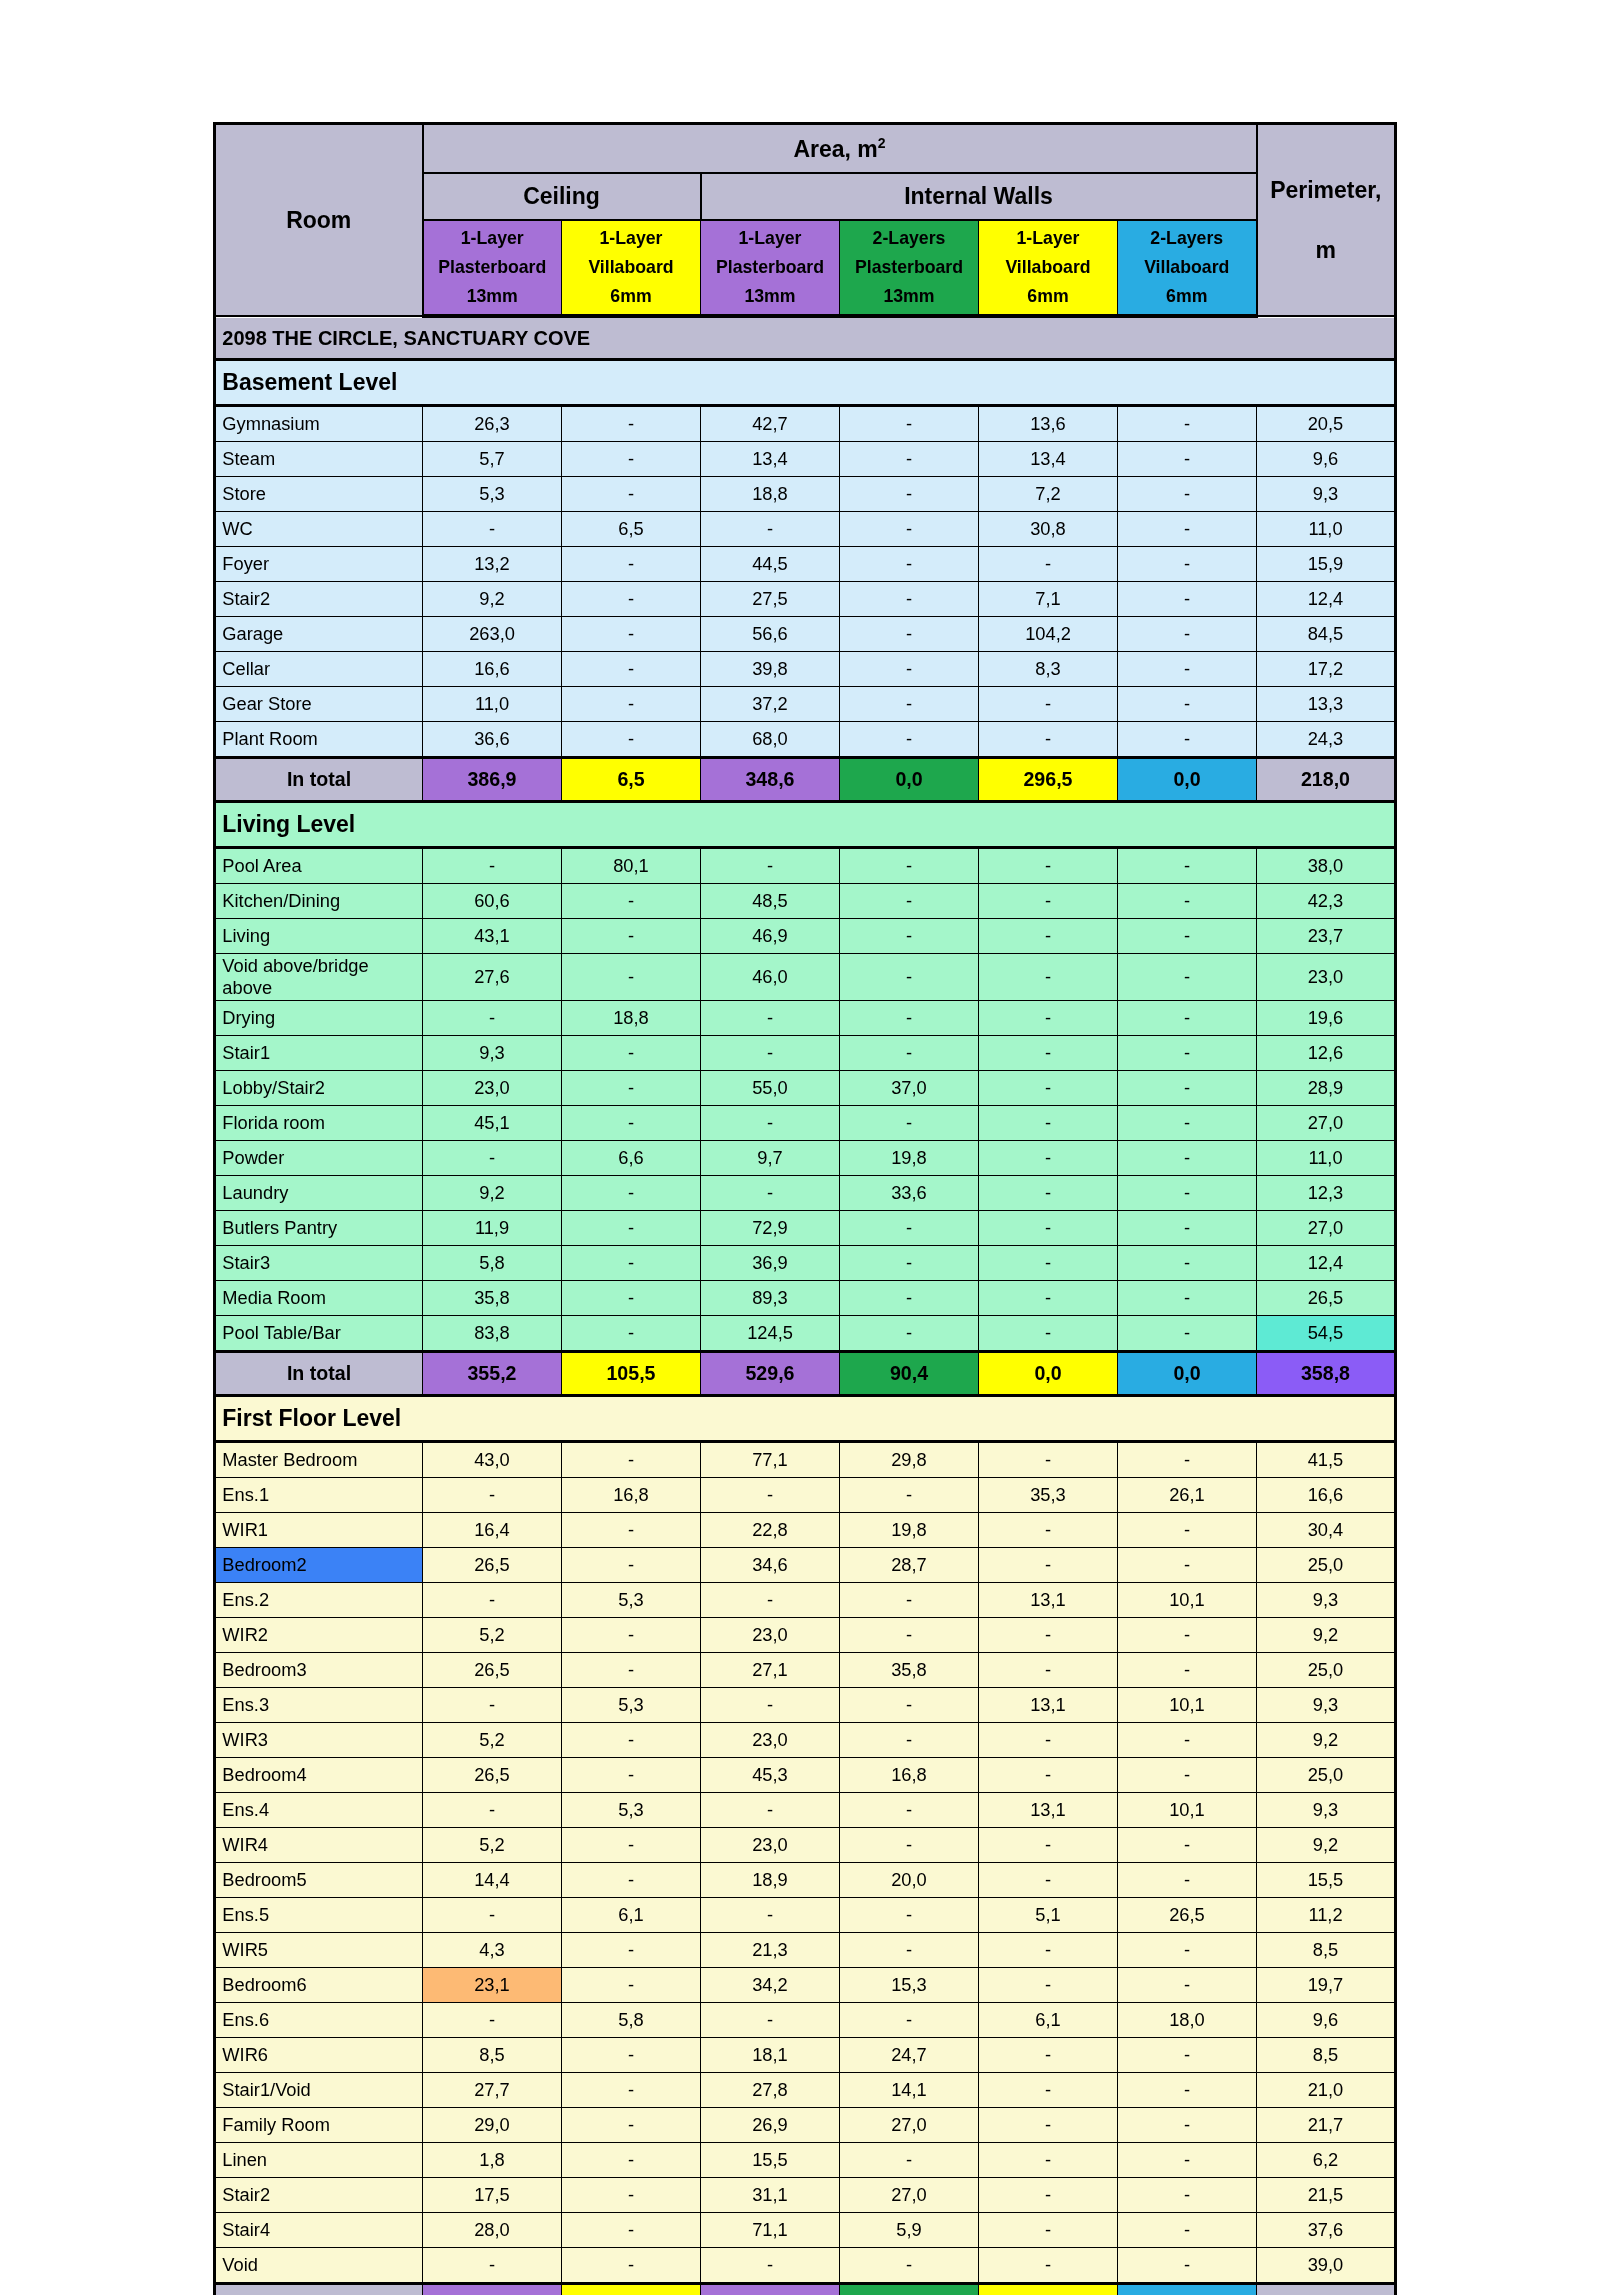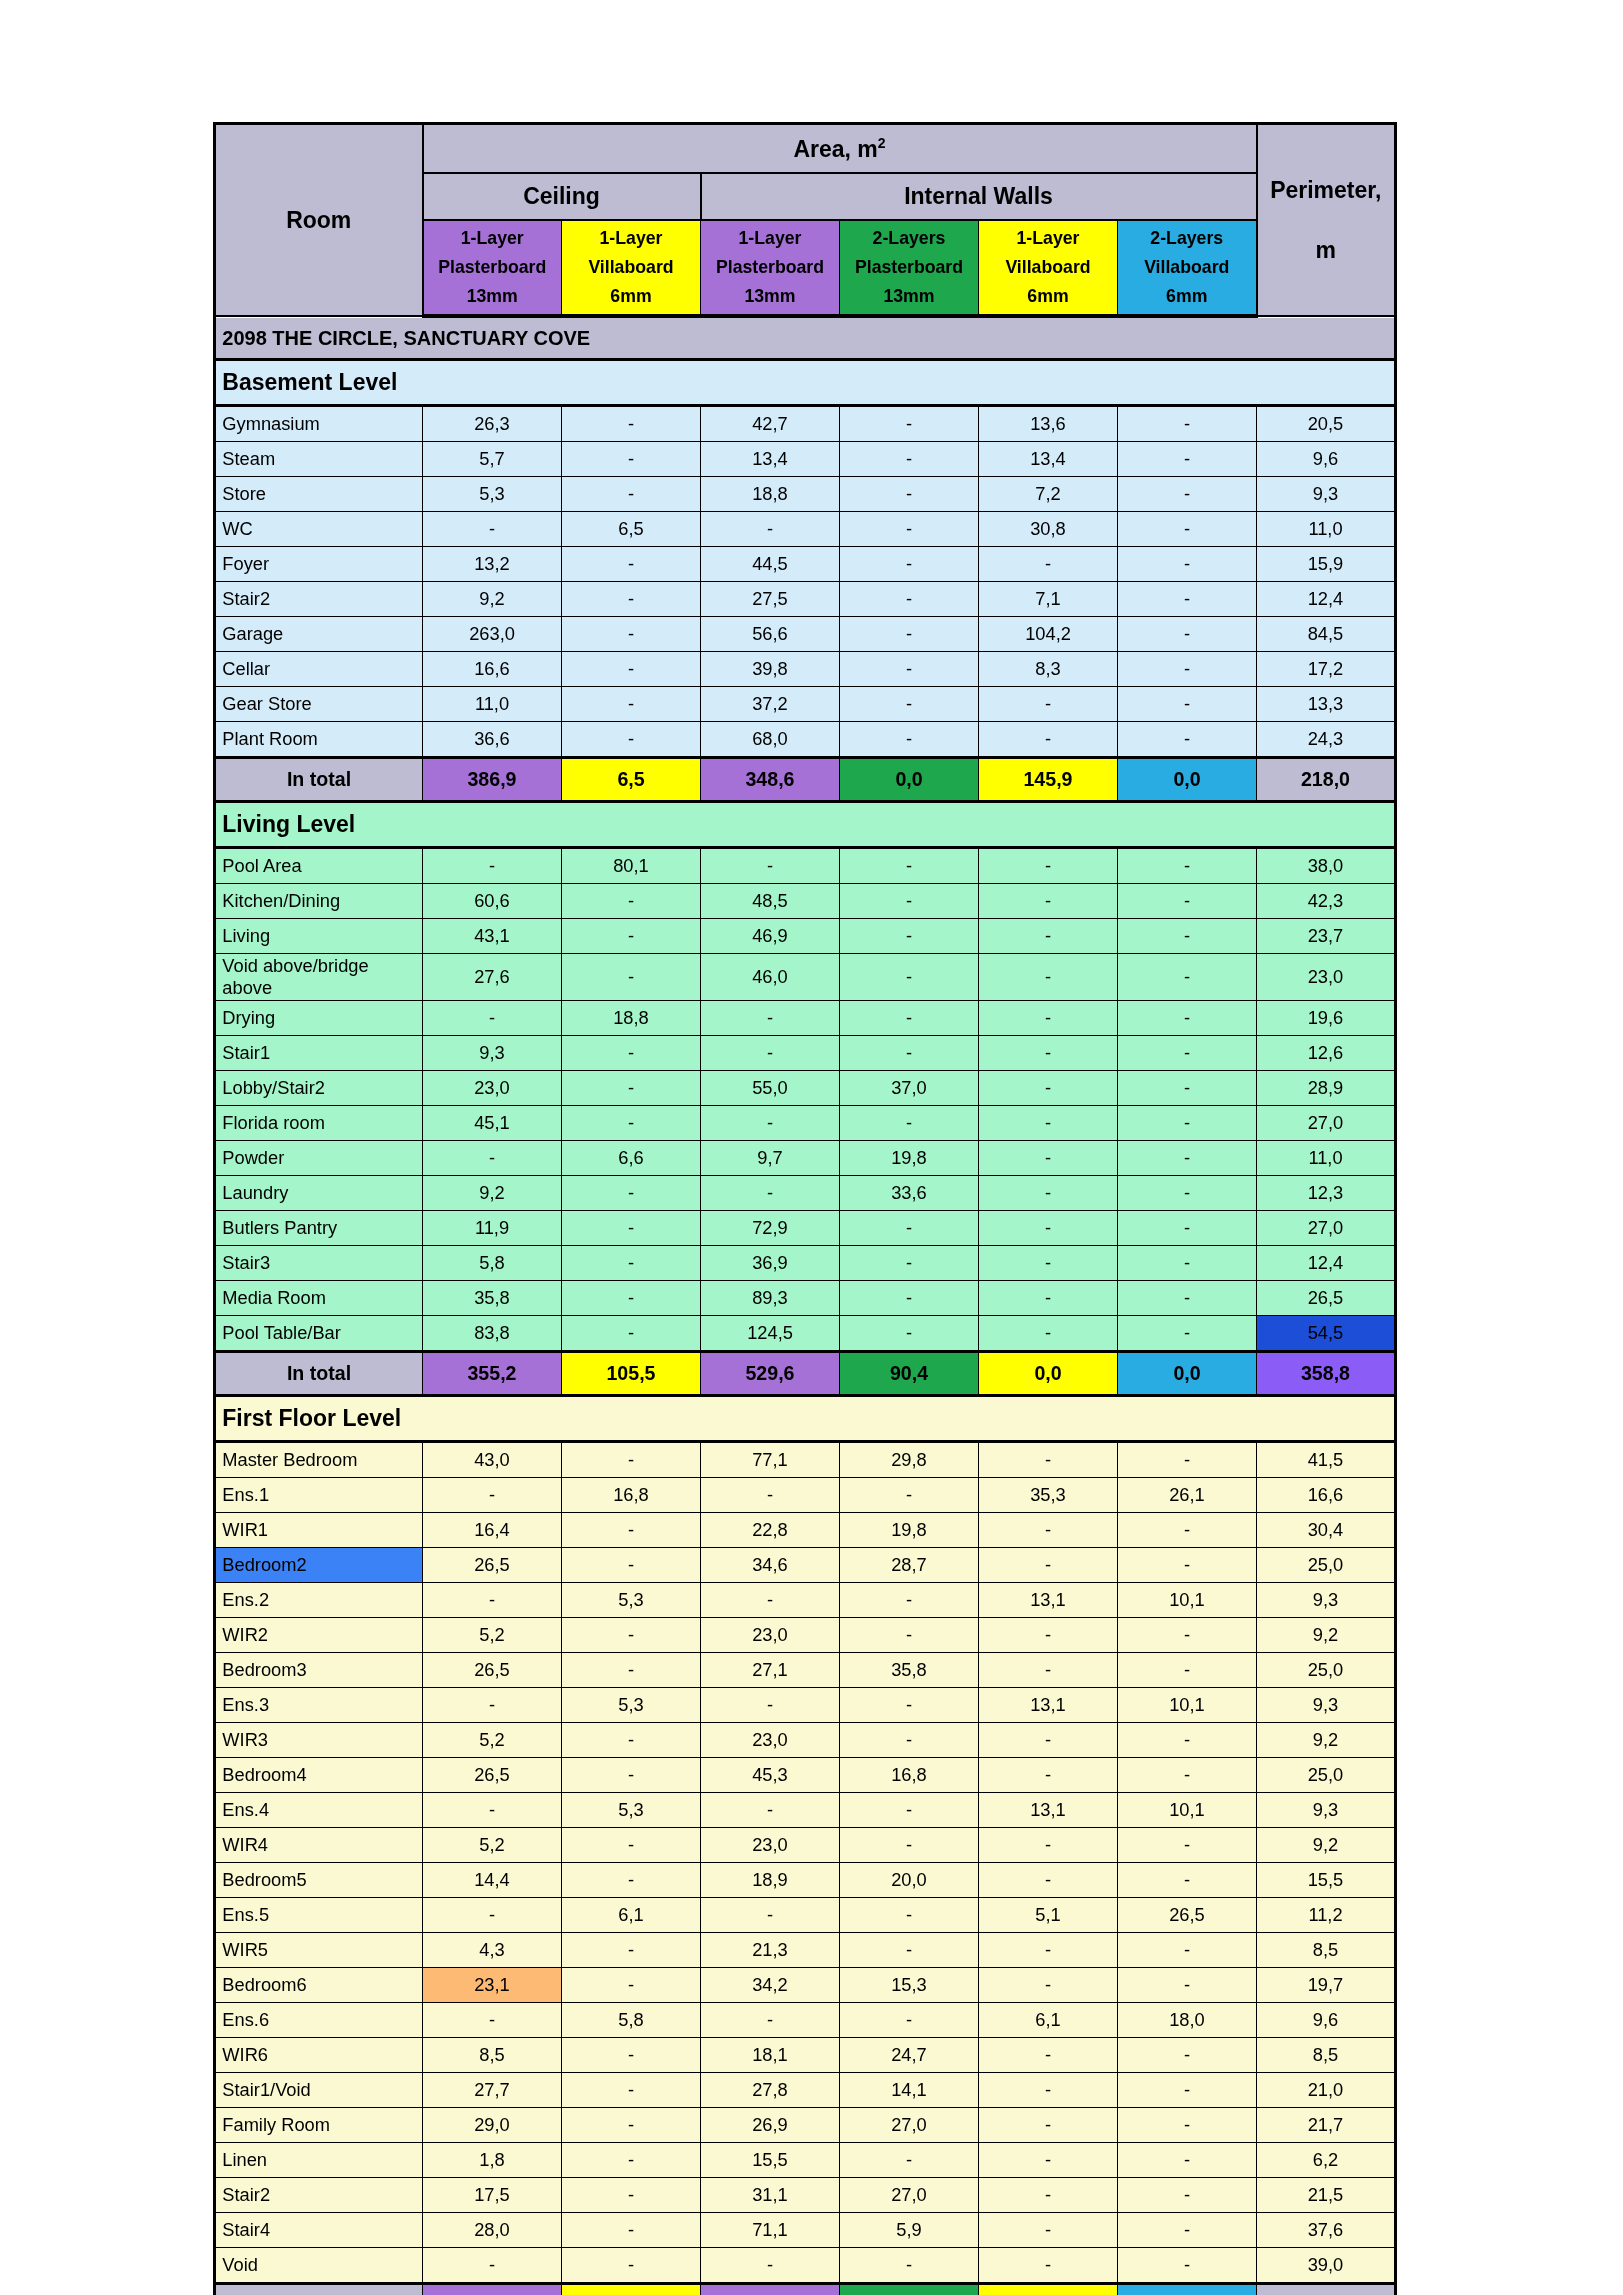--- a/index.html
+++ b/index.html
@@ -199,21 +199,21 @@
           <td style="background: rgb(212, 236, 250);">-</td>
           <td style="background: rgb(212, 236, 250);">-</td>
           <td style="background: rgb(212, 236, 250);">24,3</td>
         </tr>
         <tr class="total-row">
           <td style="background: rgb(190, 188, 210);">In total</td>
           <td style="background: rgb(165, 113, 215);">386,9</td>
           <td style="background: rgb(255, 255, 0);">6,5</td>
           <td style="background: rgb(165, 113, 215);">348,6</td>
           <td style="background: rgb(30, 167, 77);">0,0</td>
-          <td style="background: rgb(255, 255, 0);">145,9</td>
+          <td style="background: rgb(255, 255, 0);">296,5</td>
           <td style="background: rgb(41, 172, 226);">0,0</td>
           <td style="background: rgb(190, 188, 210);">218,0</td>
         </tr>
         <tr class="section-row">
           <td colspan="8" style="background: rgb(164, 246, 202);">Living Level</td>
         </tr>
         <tr class="data-row">
           <td class="room" style="background: rgb(164, 246, 202);">Pool Area</td>
           <td style="background: rgb(164, 246, 202);">-</td>
           <td style="background: rgb(164, 246, 202);">80,1</td>
@@ -344,21 +344,21 @@
           <td style="background: rgb(164, 246, 202);">26,5</td>
         </tr>
         <tr class="data-row">
           <td class="room" style="background: rgb(164, 246, 202);">Pool Table/Bar</td>
           <td style="background: rgb(164, 246, 202);">83,8</td>
           <td style="background: rgb(164, 246, 202);">-</td>
           <td style="background: rgb(164, 246, 202);">124,5</td>
           <td style="background: rgb(164, 246, 202);">-</td>
           <td style="background: rgb(164, 246, 202);">-</td>
           <td style="background: rgb(164, 246, 202);">-</td>
-          <td style="background: #1d4ed8;">54,5</td>
+          <td style="background: #5eead4;">54,5</td>
         </tr>
         <tr class="total-row">
           <td style="background: rgb(190, 188, 210);">In total</td>
           <td style="background: rgb(165, 113, 215);">355,2</td>
           <td style="background: rgb(255, 255, 0);">105,5</td>
           <td style="background: rgb(165, 113, 215);">529,6</td>
           <td style="background: rgb(30, 167, 77);">90,4</td>
           <td style="background: rgb(255, 255, 0);">0,0</td>
           <td style="background: rgb(41, 172, 226);">0,0</td>
           <td style="background: #8b5cf6;">358,8</td>

